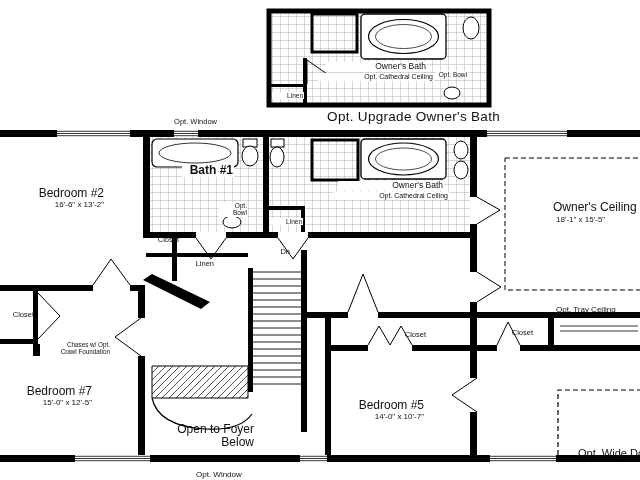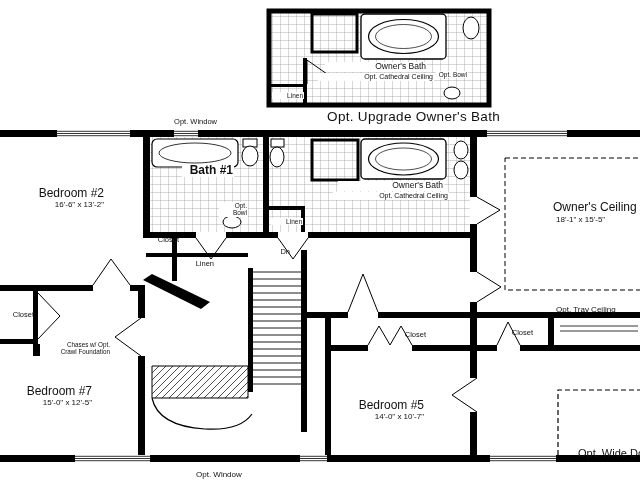--- a/index.html
+++ b/index.html
@@ -174,20 +174,24 @@
 <div class="lbl sm" style="left:-6px;top:311px;width:40px;">Closet</div>
 
 <div class="lbl" style="left:38px;top:341px;width:72px;font-size:6.3px;">
   <span style="display:block;">Chases w/ Opt.</span>
   <span style="display:block;">Crawl Foundation</span>
 </div>
 
 <div class="lbl room" style="left:0px;top:385px;width:92px;">Bedroom #7</div>
 <div class="lbl dims" style="left:0px;top:399px;width:92px;">15'-0" x 12'-5"</div>
 
+<div class="lbl room" style="left:158px;top:423px;width:96px;">
+  <span style="display:block;">Open to Foyer</span>
+  <span style="display:block;">Below</span>
+</div>
 
 <div class="lbl room" style="left:328px;top:399px;width:96px;">Bedroom #5</div>
 <div class="lbl dims" style="left:328px;top:413px;width:96px;">14'-0" x 10'-7"</div>
 
 <div class="lbl sm" style="left:382px;top:331px;width:44px;">Closet</div>
 <div class="lbl sm" style="left:489px;top:329px;width:44px;">Closet</div>
 
 <div class="lbl left" style="left:578px;top:447px;font-size:11px;">Opt. Wide Doors</div>
 <div class="lbl left" style="left:196px;top:471px;font-size:8px;">Opt. Window</div>
 

